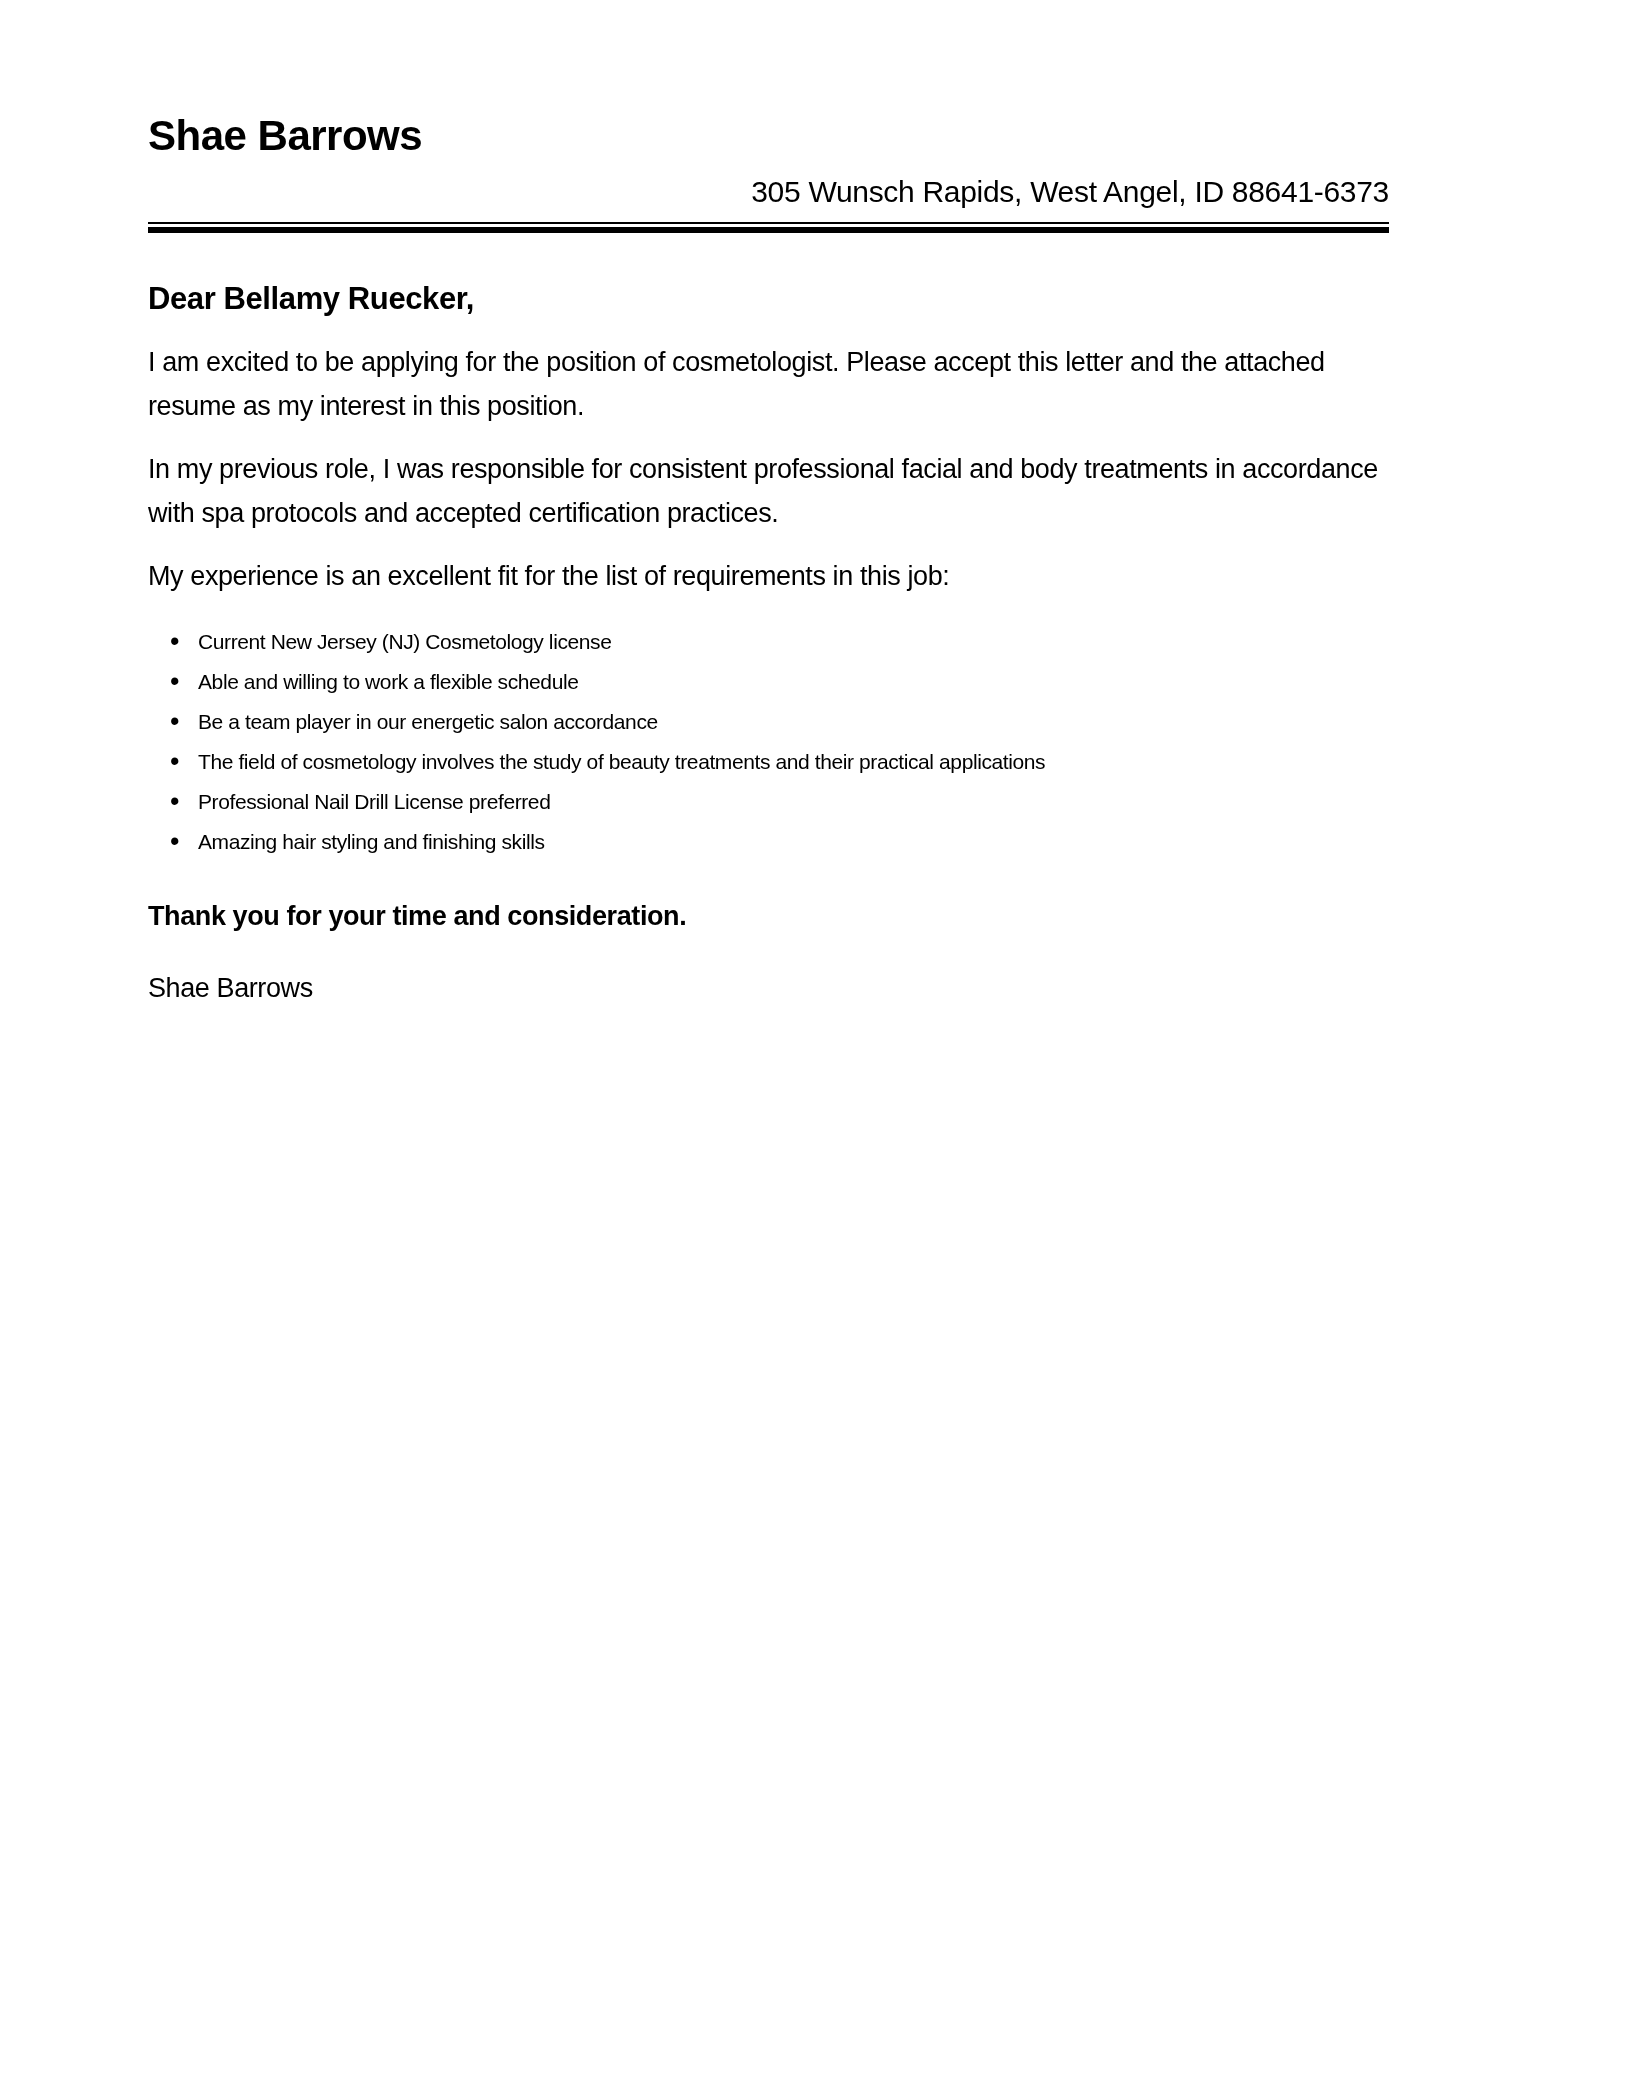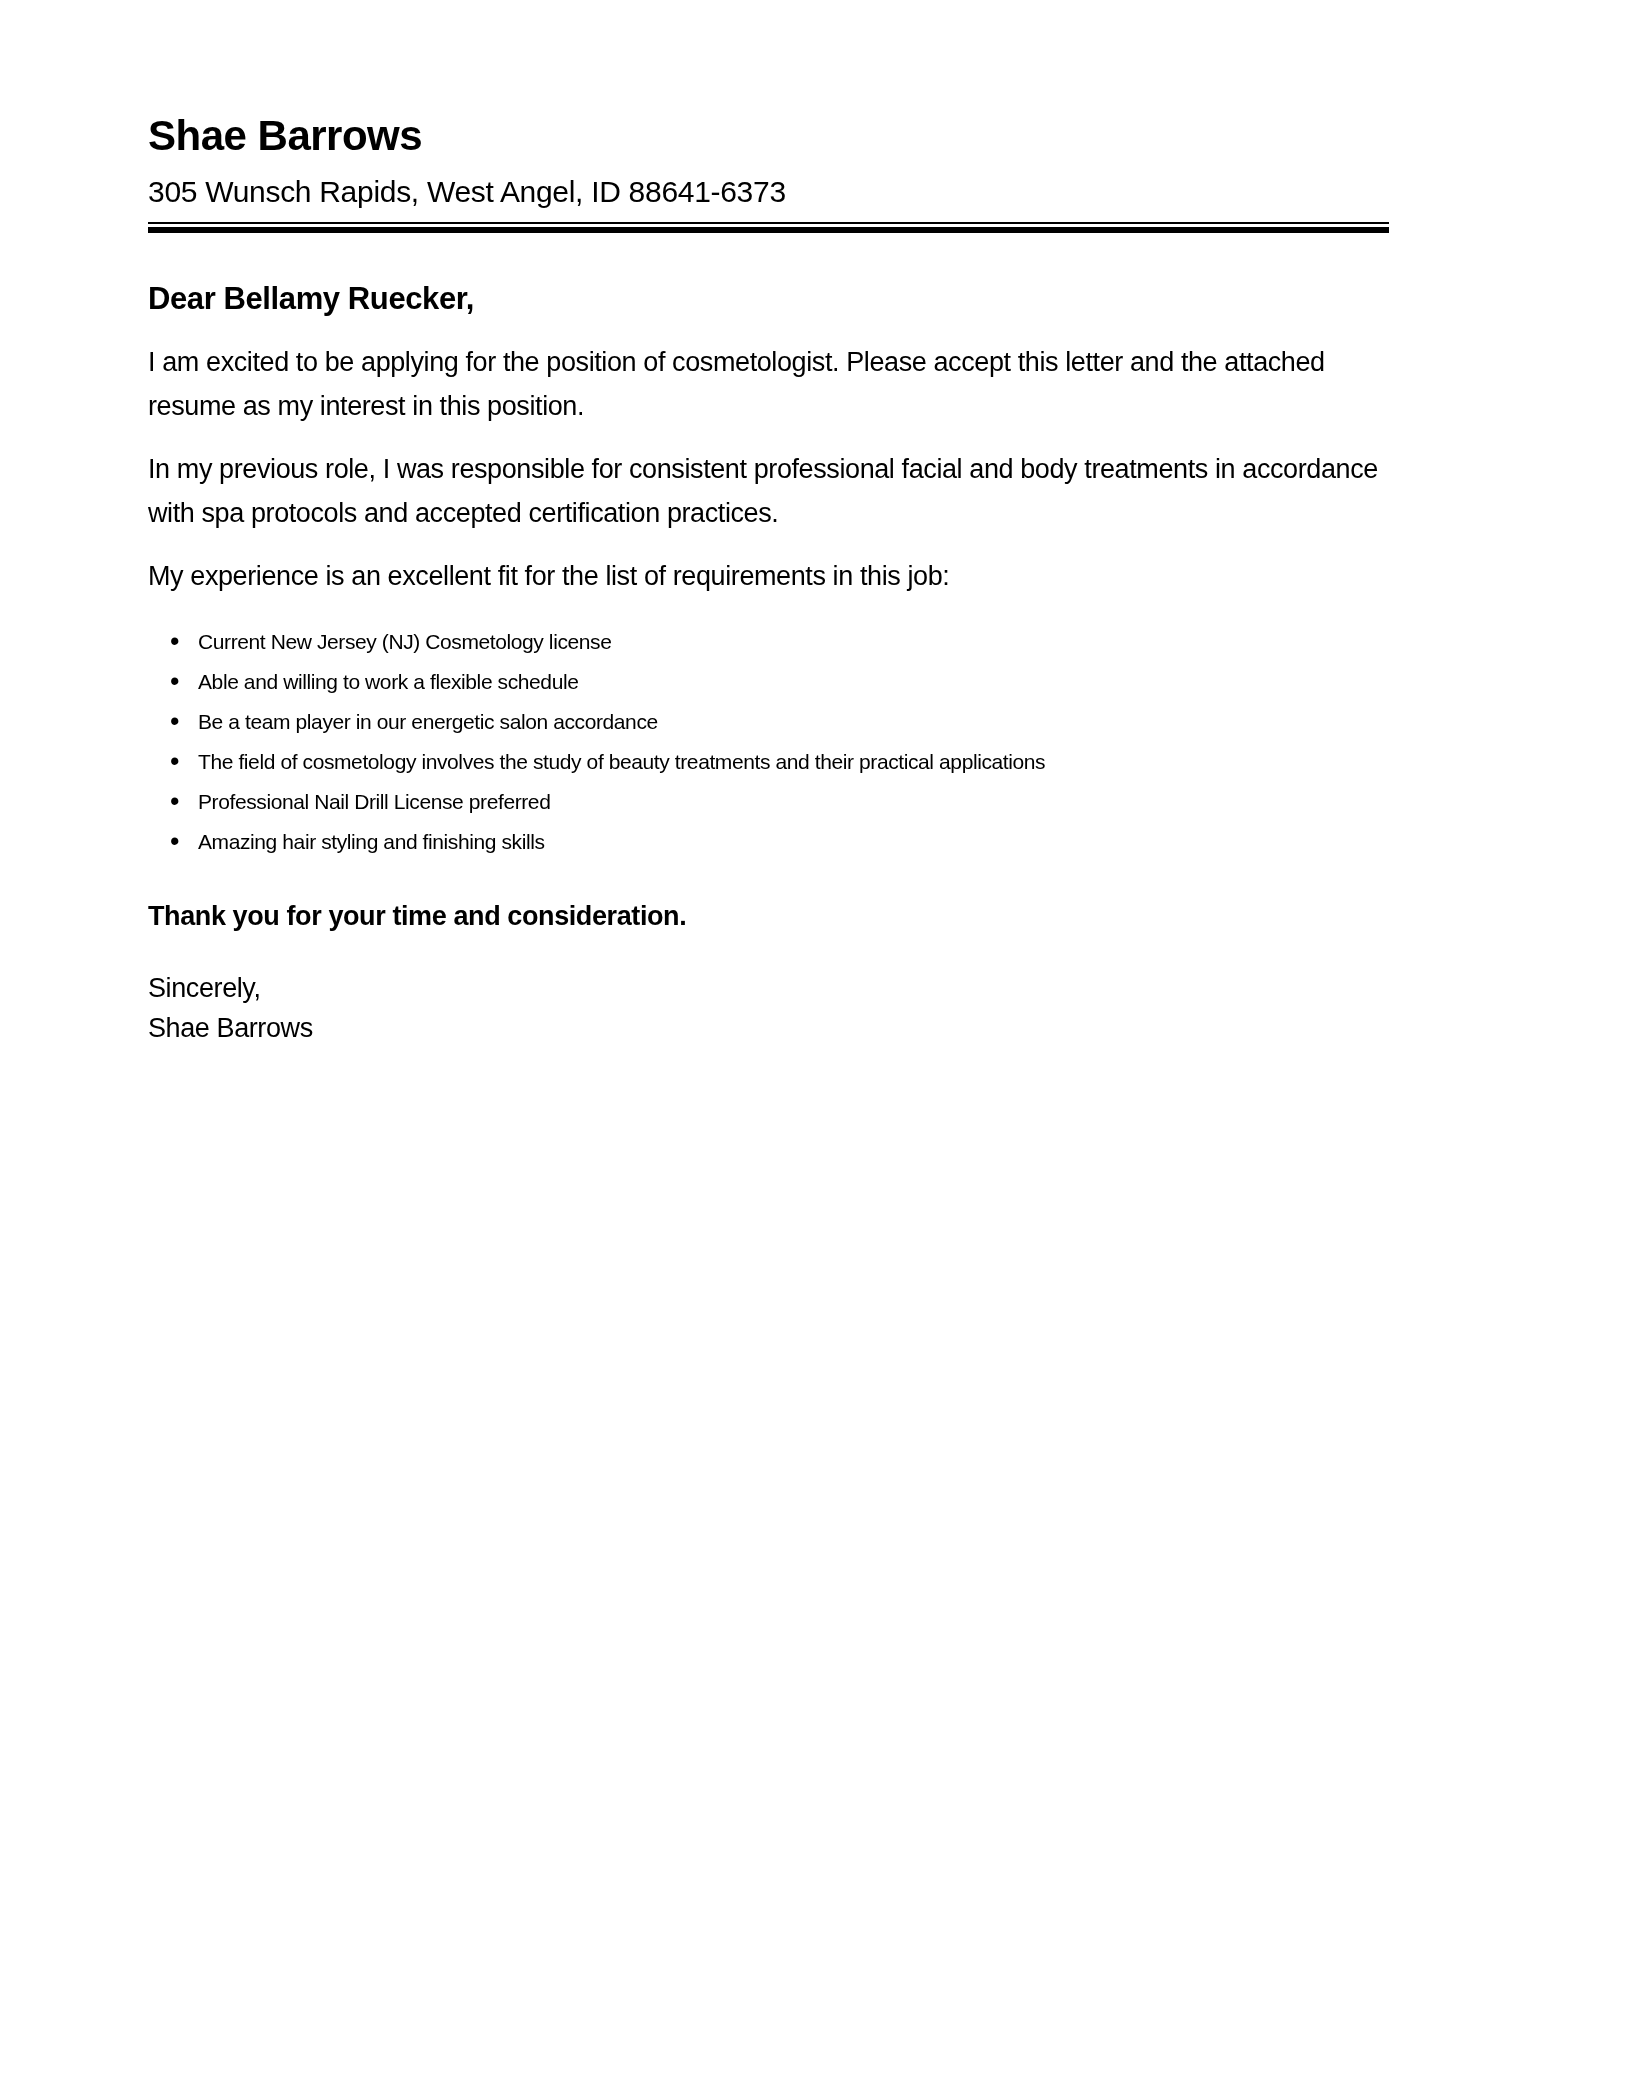--- a/index.html
+++ b/index.html
@@ -25,20 +25,21 @@
     line-height: 42px;
     font-weight: 700;
     letter-spacing: -0.5px;
     margin: 0;
   }
   .sender-address {
     font-size: 30px;
     line-height: 34px;
     letter-spacing: -0.3px;
     margin: 18px 0 0 0;
+    text-align: right;
   }
   .divider {
     margin-top: 13px;
     border-top: 2px solid #000000;
     padding-top: 3px;
   }
   .divider-thick {
     height: 6px;
     background: #000000;
   }
@@ -126,18 +127,17 @@
         <li>The field of cosmetology involves the study of beauty treatments and their practical applications</li>
 
         <li>Professional Nail Drill License preferred</li>
 
         <li>Amazing hair styling and finishing skills</li>
       </ul>
 
     <p class="thanks">Thank you for your time and consideration.</p>
 
     <div class="closing">
-      <p>Sincerely,</p>
       <p>Shae Barrows</p>
     </div>
 
   </main>
 </div>
 
 </body></html>

